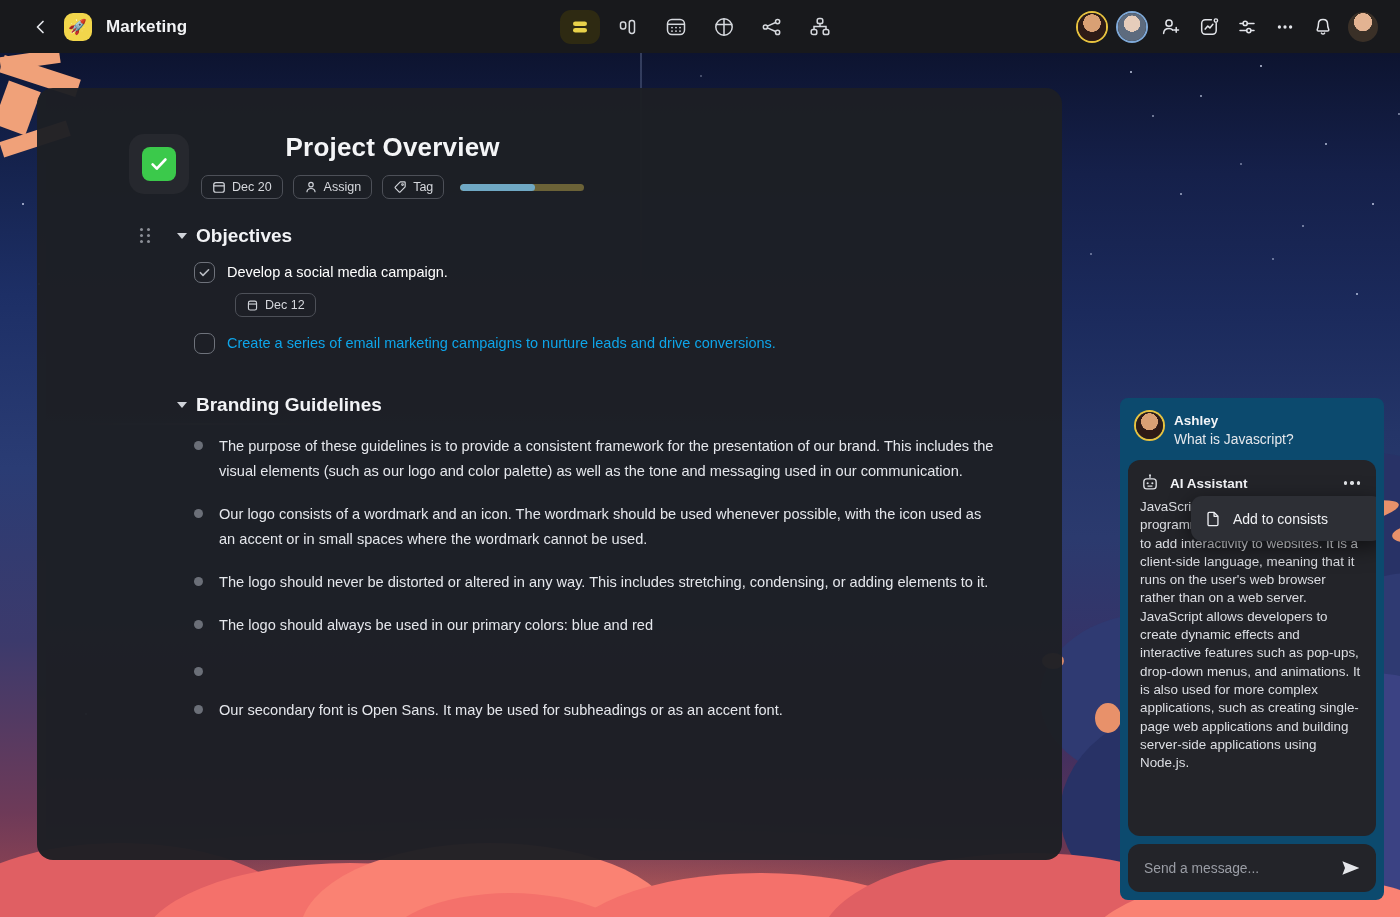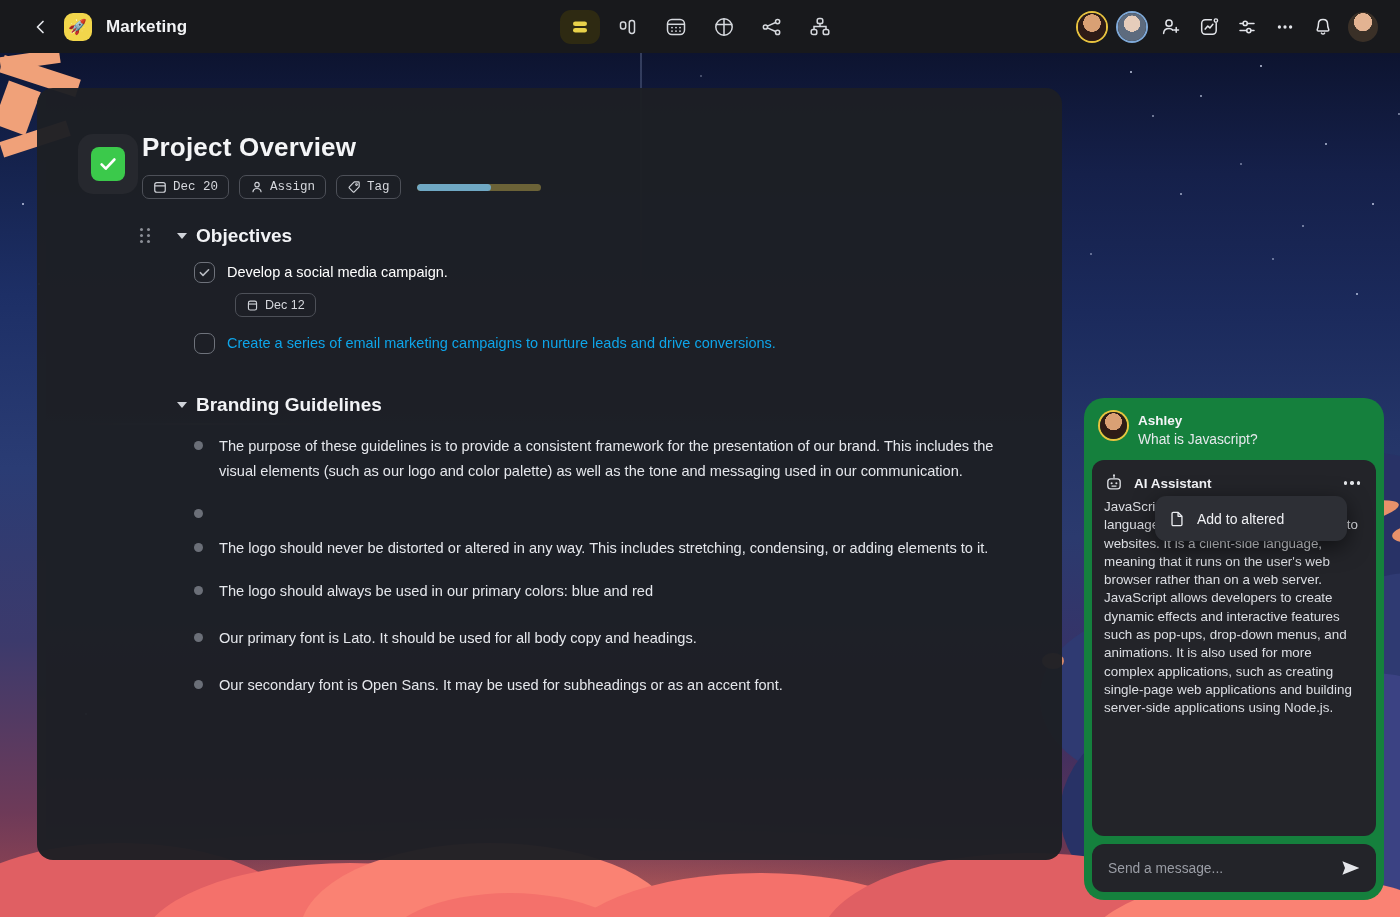--- a/index.html
+++ b/index.html
@@ -131,21 +131,21 @@
   .doccard {
     position: absolute;
     left: 37px; top: 88px;
     width: 1025px; height: 772px;
     background: rgba(29,31,36,.965);
     border-radius: 16px;
     overflow: hidden;
     z-index: 10;
   }
 
-  .doc-header { padding: 42px 0 0 41px; display: flex; gap: 4px; }
+  .doc-header { padding: 42px 0 0 92px; display: flex; gap: 12px; text-align: center; }
   .doc-emoji-box {
     width: 60px; height: 60px; border-radius: 15px;
     background: #26282e;
     display: flex; align-items: center; justify-content: center;
     flex: 0 0 auto;
     margin-top: 4px;
   }
   .emoji-check {
     width: 34px; height: 34px; border-radius: 8px;
     background: #3bc94b;
@@ -154,21 +154,21 @@
   .doc-title {
     color: #f4f5f7; font-size: 26px; font-weight: 600; letter-spacing: .2px;
     margin-bottom: 12px; margin-top: 2px;
   }
   .meta-row { display: flex; align-items: center; gap: 10px; }
   .pill {
     height: 24px; padding: 0 10px;
     border: 1px solid #4d5058; border-radius: 7px;
     display: flex; align-items: center; gap: 6px;
     color: #d6d8dd; font-size: 12.5px;
-    cursor: pointer; background: transparent; font-family: Liberation Mono, monospace;
+    cursor: pointer; background: transparent;
   }
   .progress-track {
     width: 124px; height: 7px; border-radius: 4px;
     background: #6b6237; overflow: hidden; margin-left: 6px;
   }
   .progress-fill { height: 100%; background: #6fa8c4; border-radius: 4px; }
 
   
   .doc-body { padding: 26px 0 0 0; }
   .section { position: relative; }
@@ -220,23 +220,23 @@
   }
   .bullet-dot {
     width: 9px; height: 9px; border-radius: 50%;
     background: #6b6f78; flex: 0 0 auto; margin-top: 7px;
   }
   .bullet-text { color: #e5e7ec; font-size: 14.6px; line-height: 25px; }
 
   
   .chatpanel {
     position: absolute; right: 16px; top: 398px;
-    width: 300px; height: 502px;
-    background: #15803d;
-    border-radius: 20px;
+    width: 264px; height: 502px;
+    background: #0c4a6e;
+    border-radius: 8px;
     z-index: 20;
     display: flex; flex-direction: column;
     overflow: hidden;
   }
   .user-msg { padding: 14px 16px 10px 16px; display: flex; gap: 11px; }
   .user-av {
     width: 27px; height: 27px; border-radius: 50%;
     box-shadow: 0 0 0 2px #e8c33f; flex: 0 0 auto;
   }
   .user-name { color: #f3f4f7; font-size: 13.5px; font-weight: 700; line-height: 17px; }
@@ -544,32 +544,32 @@
           <div class="caret"></div>
           <div class="sec-title">Branding Guidelines</div>
         </div>
 
         <div class="bullet-row">
           <div class="bullet-dot"></div>
           <div class="bullet-text">The purpose of these guidelines is to provide a consistent framework for the presentation of our brand. This includes the visual elements (such as our logo and color palette) as well as the tone and messaging used in our communication.</div>
         </div>
         <div class="bullet-row">
           <div class="bullet-dot"></div>
+          <div class="bullet-text">Our logo consists of a wordmark and an icon. The wordmark should be used whenever possible, with the icon used as an accent or in small spaces where the wordmark cannot be used.</div>
         </div>
         <div class="bullet-row">
           <div class="bullet-dot"></div>
           <div class="bullet-text">The logo should never be distorted or altered in any way. This includes stretching, condensing, or adding elements to it.</div>
         </div>
         <div class="bullet-row">
           <div class="bullet-dot"></div>
           <div class="bullet-text">The logo should always be used in our primary colors: blue and red</div>
         </div>
         <div class="bullet-row" style="margin-top:22px;">
           <div class="bullet-dot"></div>
-          <div class="bullet-text">Our primary font is Lato. It should be used for all body copy and headings.</div>
         </div>
         <div class="bullet-row" style="margin-top:22px;">
           <div class="bullet-dot"></div>
           <div class="bullet-text">Our secondary font is Open Sans. It may be used for subheadings or as an accent font.</div>
         </div>
       </div>
     </div>
   </div>
 
   <div class="chatpanel">
@@ -600,21 +600,21 @@
           </div>
       </div>
       <div class="ai-text">JavaScript is a high-level programming language that is used to add interactivity to websites. It is a client-side language, meaning that it runs on the user's web browser rather than on a web server. JavaScript allows developers to create dynamic effects and interactive features such as pop-ups, drop-down menus, and animations. It is also used for more complex applications, such as creating single-page web applications and building server-side applications using Node.js.</div>
 
       <div class="ctx-menu">
         <div class="ctx-item">
           <svg width="17" height="17" viewBox="0 0 18 18" fill="none">
             <path d="M4.4 2.6h5.3l4 4v8.8a1.2 1.2 0 01-1.2 1.2H4.4a1.2 1.2 0 01-1.2-1.2V3.8a1.2 1.2 0 011.2-1.2z" stroke="#eceef2" stroke-width="1.4" stroke-linejoin="round"></path>
             <path d="M9.6 2.6v4.1h4.1" stroke="#eceef2" stroke-width="1.4" stroke-linejoin="round"></path>
           </svg>
-          <span>Add to altered</span>
+          <span>Add to consists</span>
         </div>
       </div>
     </div>
 
     <div class="composer">
       <input type="text" placeholder="Send a message..." style="">
       <div class="send-btn">
         <svg width="22" height="20" viewBox="0 0 22 20" fill="none">
           <path d="M2.4 3.2L19.4 10 2.4 16.8l2.6-6.8-2.6-6.8z" fill="#e4e6ea"></path>
         </svg>

